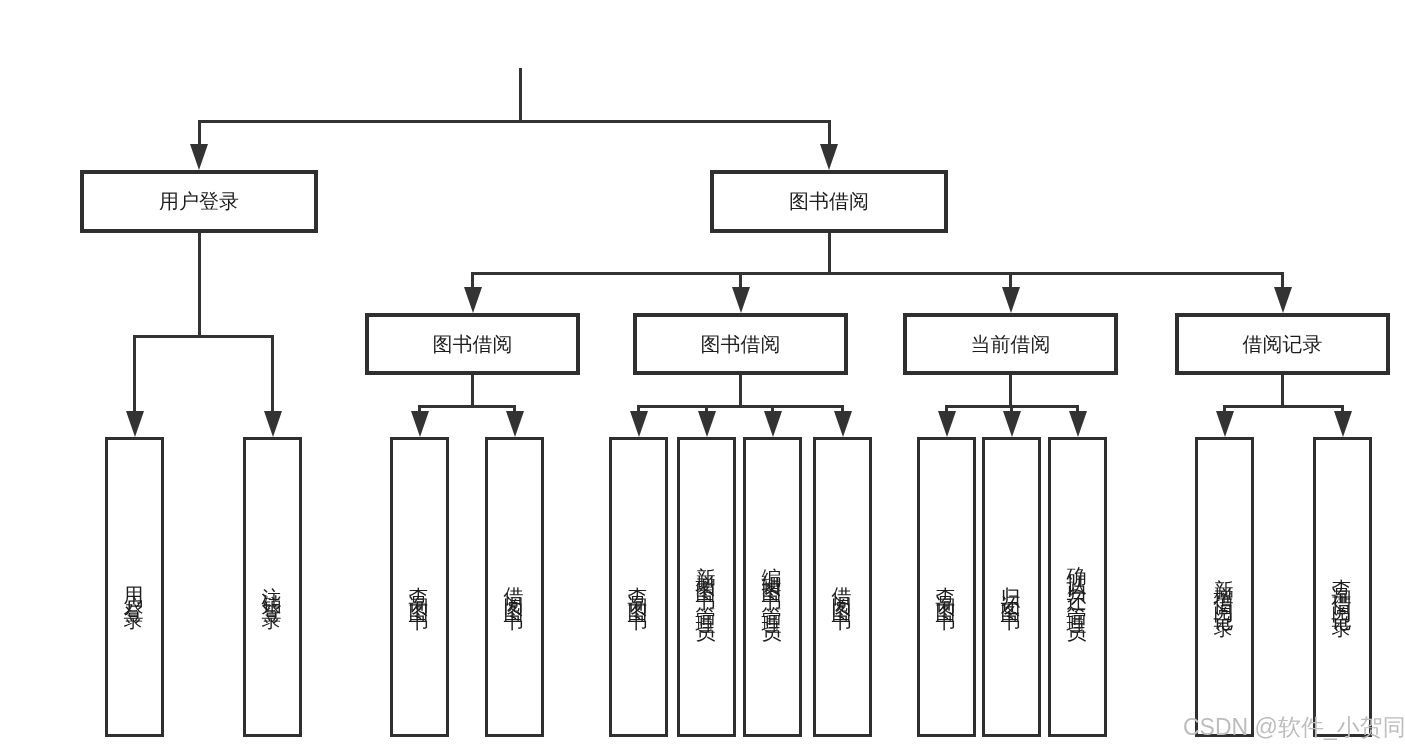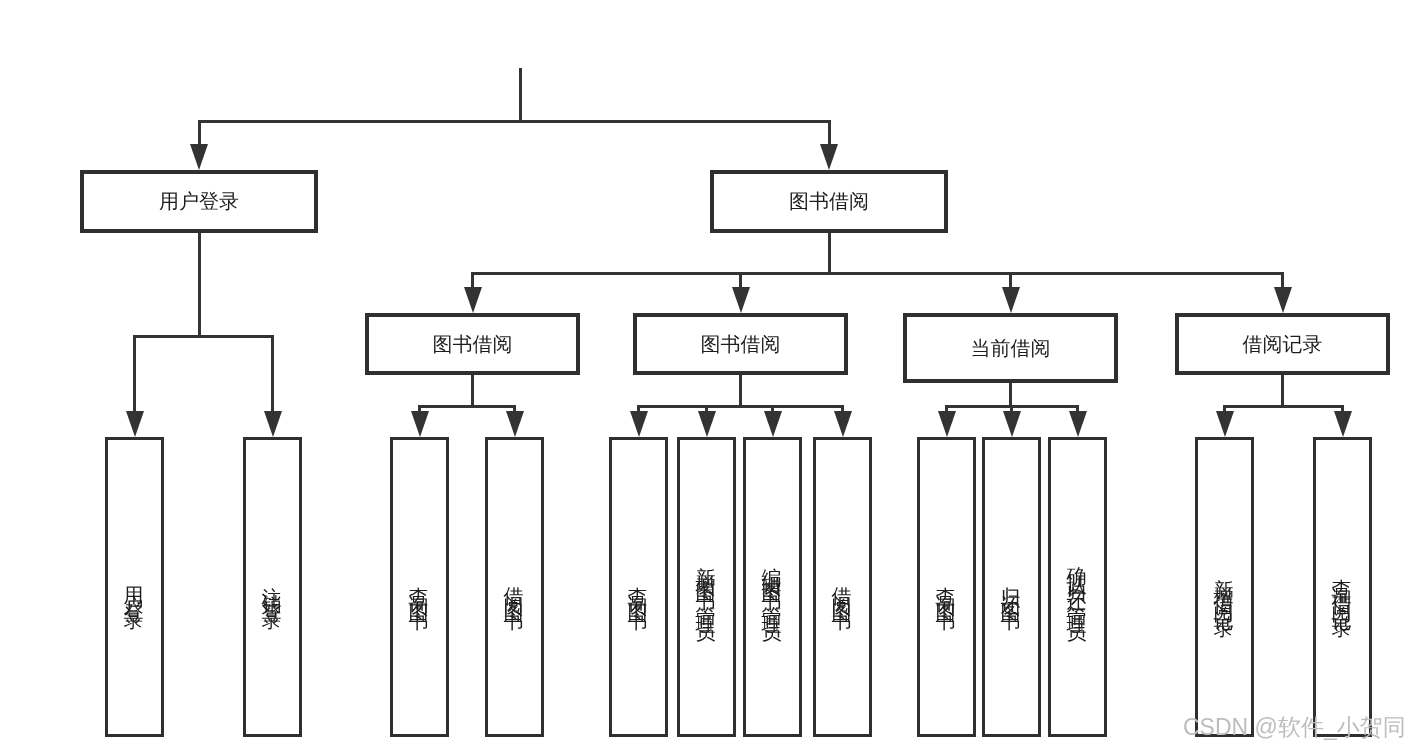--- a/index.html
+++ b/index.html
@@ -86,21 +86,21 @@
   <div class="arrow" style="left:1002px;top:287px"></div>
   <div class="vline" style="left:1281px;top:272px;height:17px"></div>
   <div class="arrow" style="left:1274px;top:287px"></div>
 
   <div class="box lvl3" style="left:365px;top:313px;width:215px;height:62px">
     <span>图书借阅</span>
   </div>
   <div class="box lvl3" style="left:633px;top:313px;width:215px;height:62px">
     <span>图书借阅</span>
   </div>
-  <div class="box lvl3" style="left:903px;top:313px;width:215px;height:70px">
+  <div class="box lvl3" style="left:903px;top:313px;width:215px;height:62px">
     <span>当前借阅</span>
   </div>
   <div class="box lvl3" style="left:1175px;top:313px;width:215px;height:62px">
     <span>借阅记录</span>
   </div>
 
   <div class="vline" style="left:471px;top:375px;height:30px"></div>
   <div class="hline" style="left:418px;top:405px;width:98px"></div>
   <div class="vline" style="left:418px;top:405px;height:8px"></div>
   <div class="arrow" style="left:411px;top:411px"></div>

